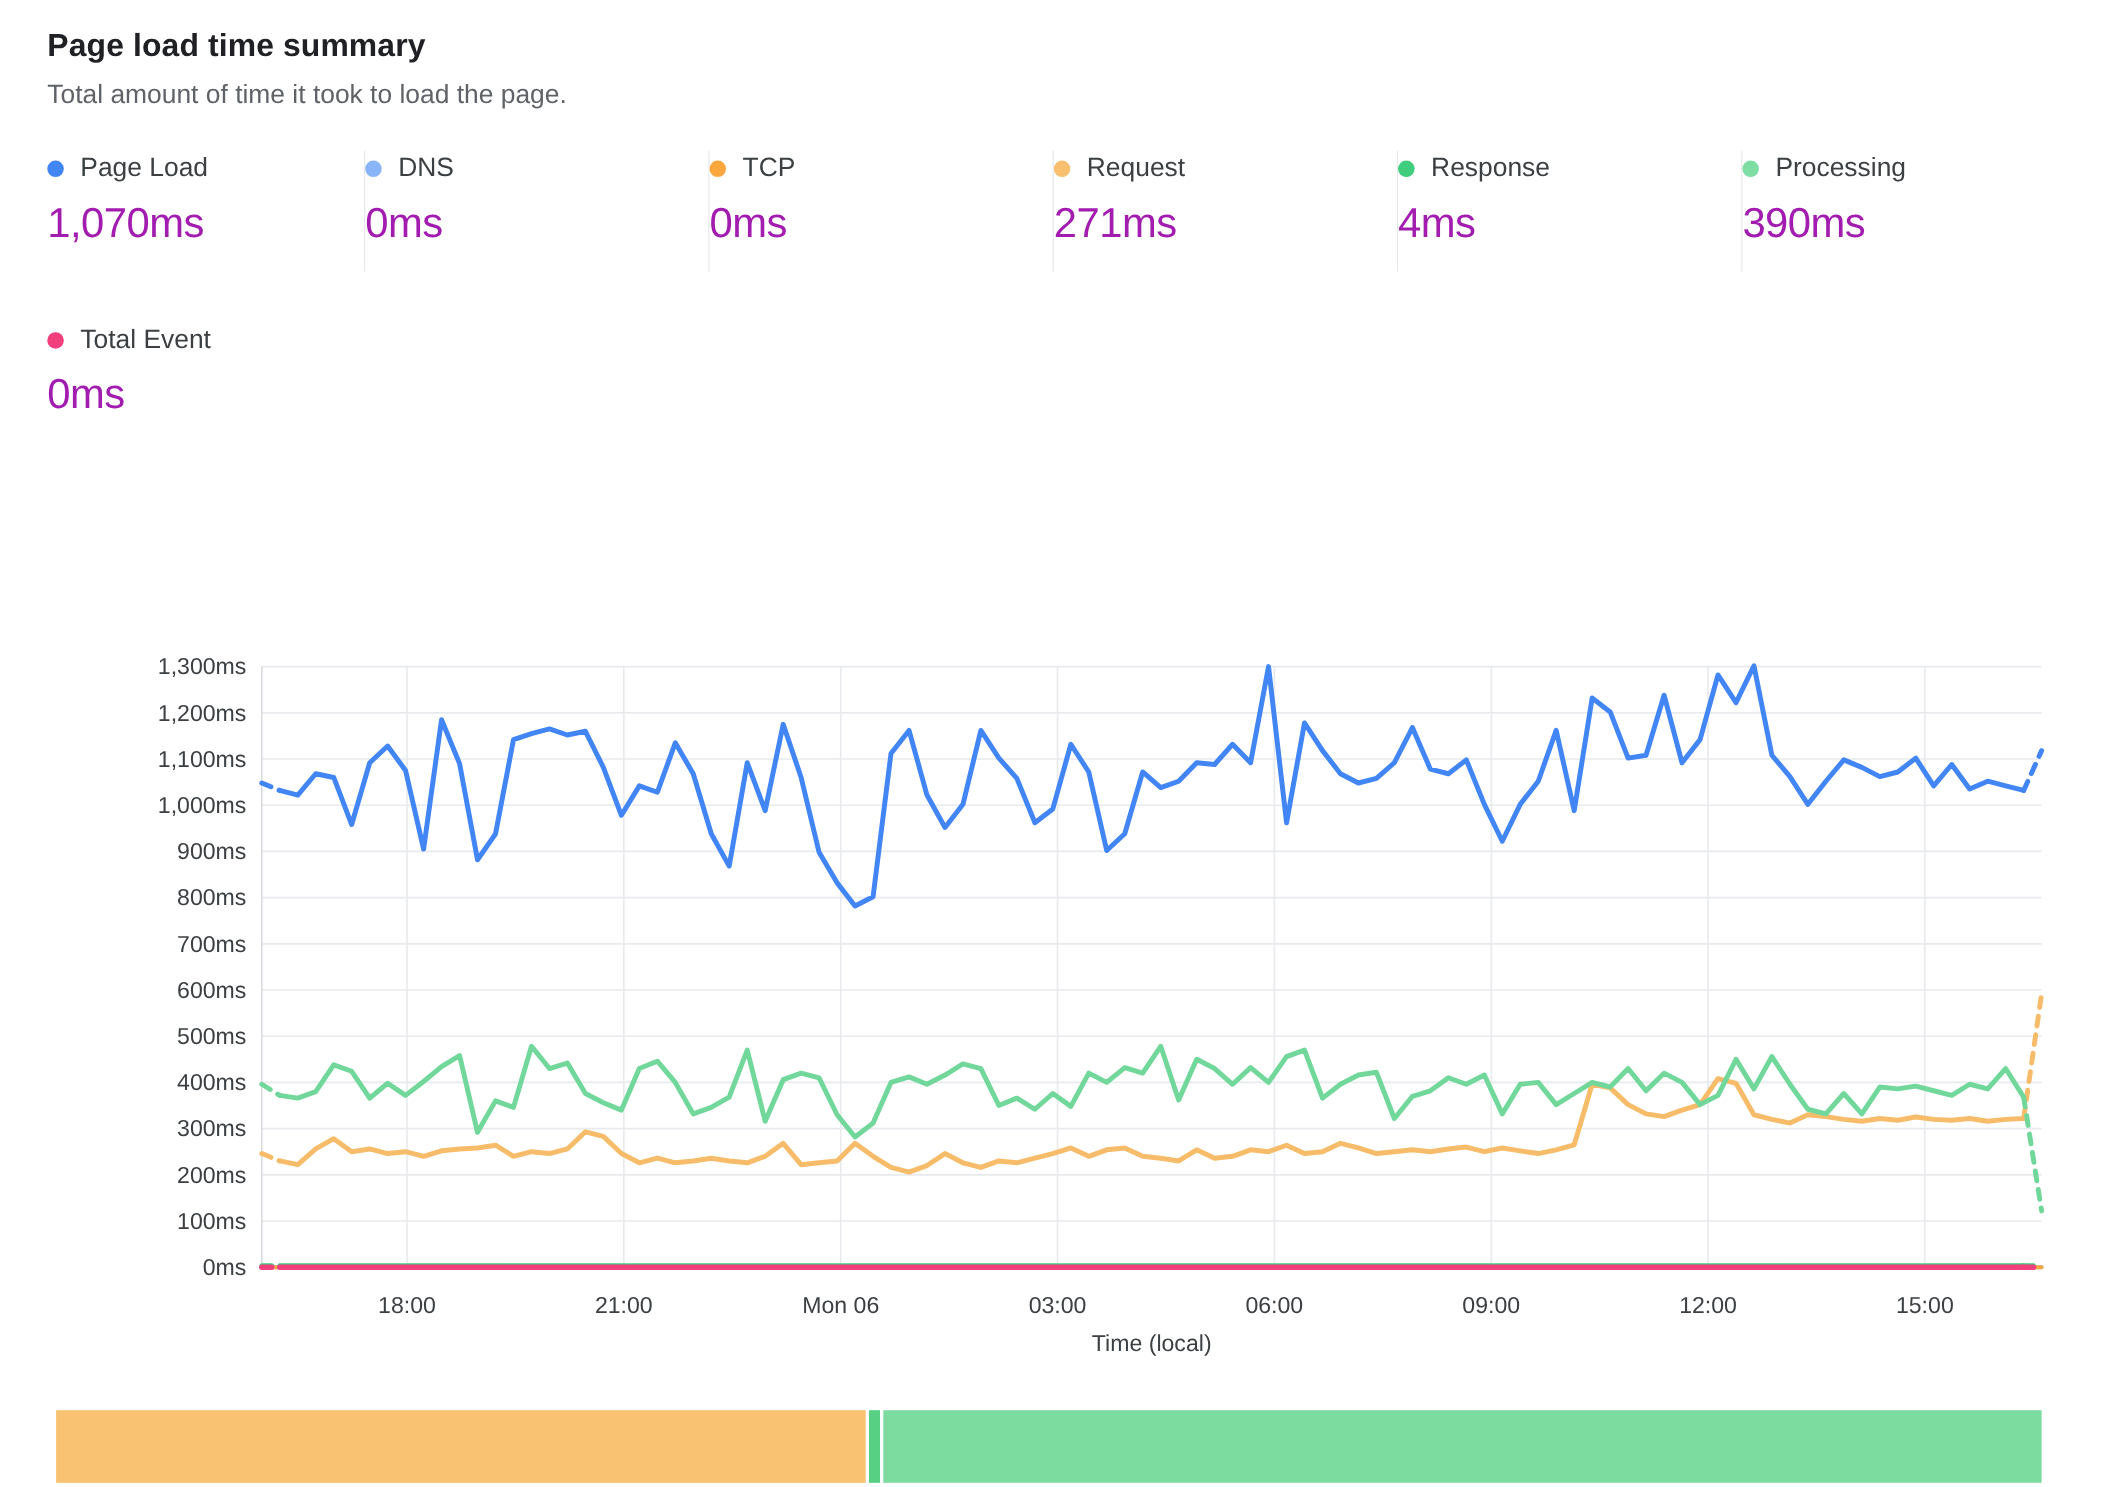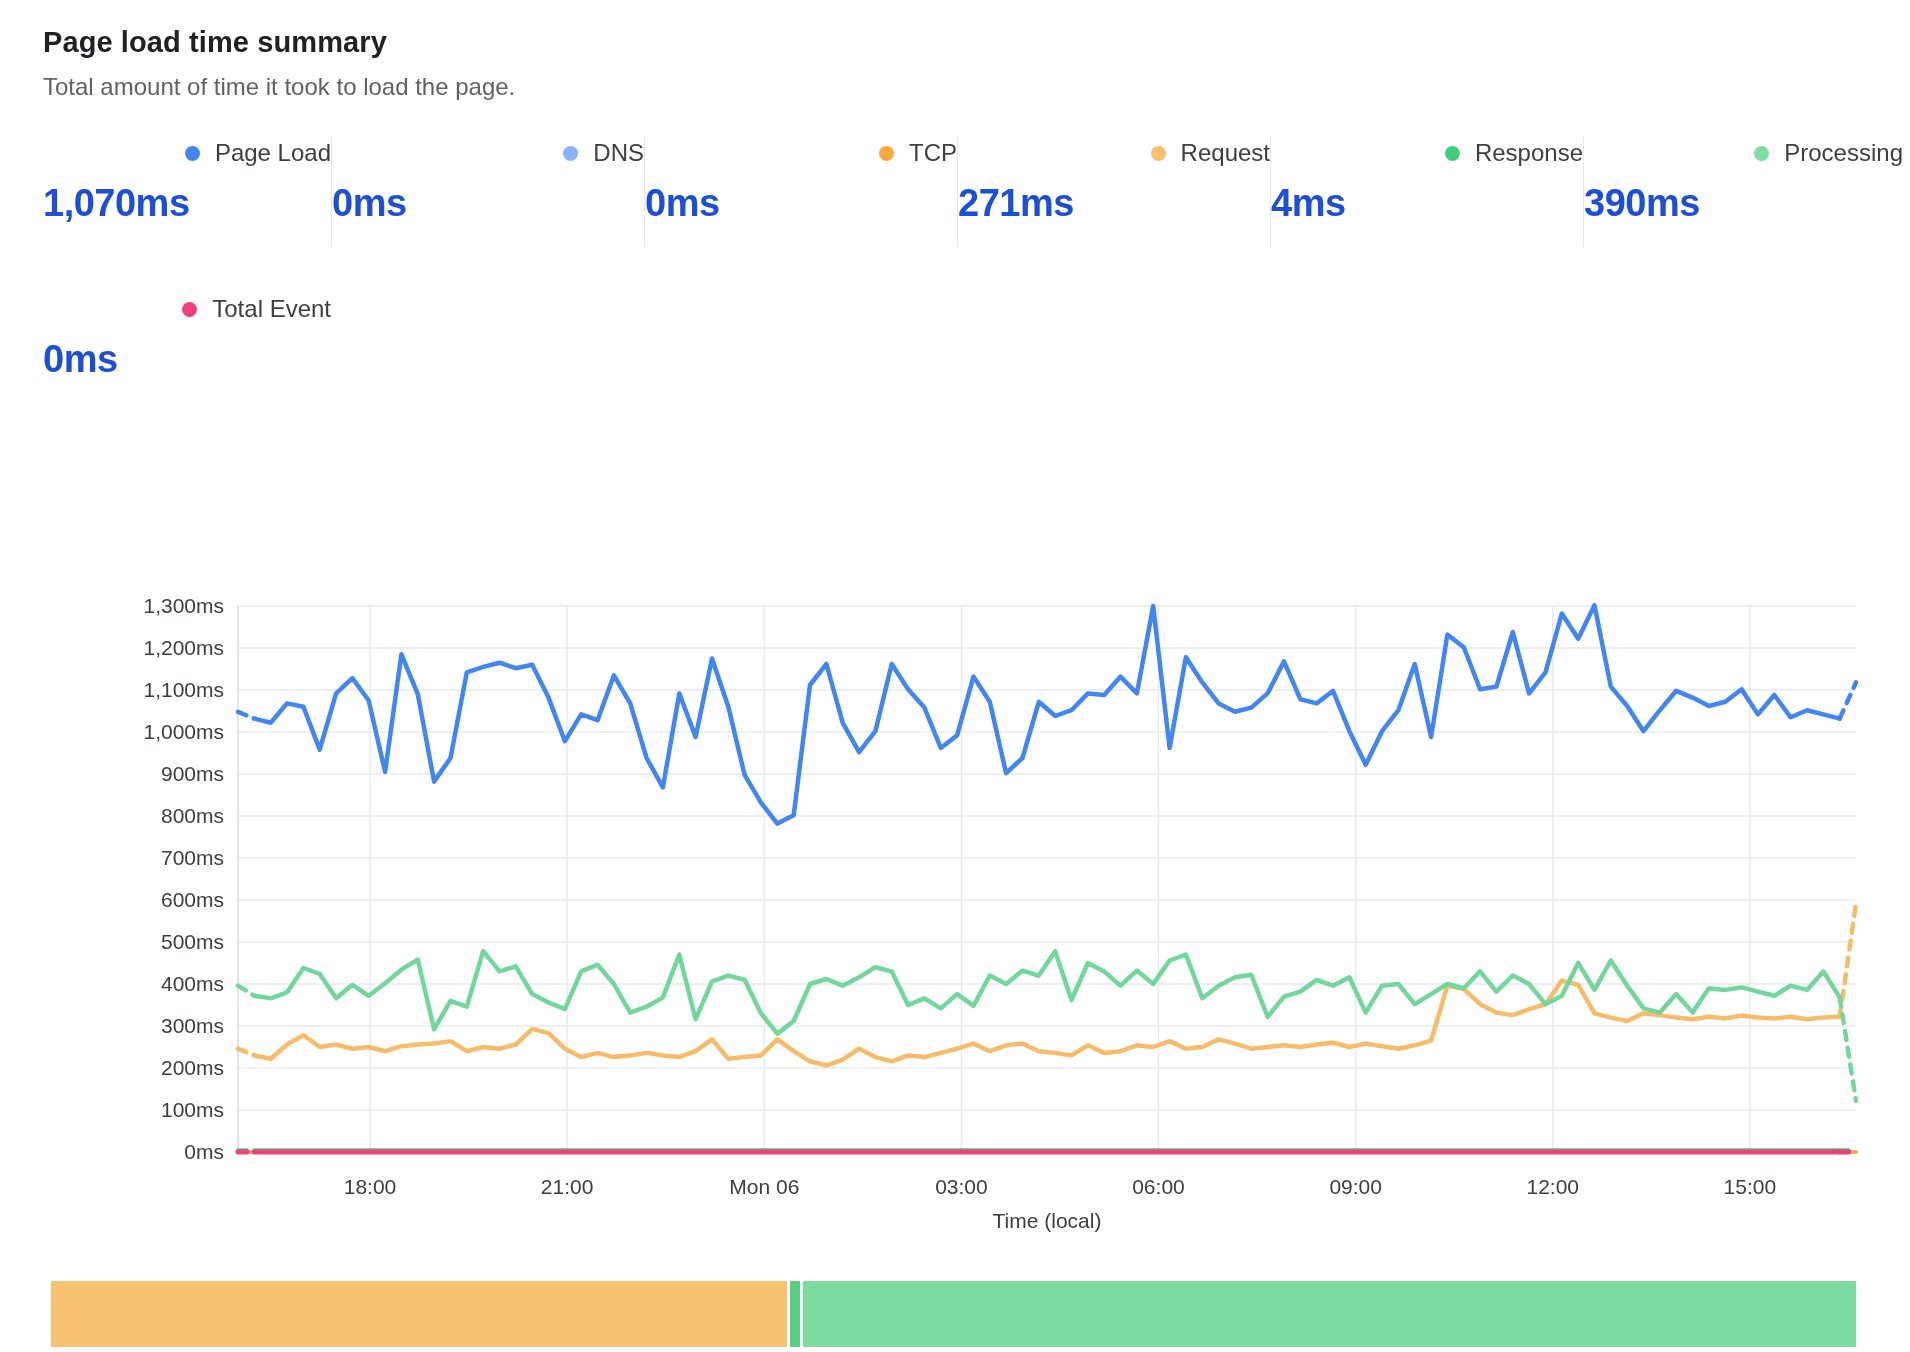--- a/index.html
+++ b/index.html
@@ -6,24 +6,24 @@
   html, body { width: 1910px; height: 1352px; background: #ffffff; overflow: hidden; }
   body { font-family: "Liberation Sans", sans-serif; color: #202124; }
   .page { padding: 26px 0 0 43px; }
 
   .page-title { font-size: 29px; font-weight: 700; color: #202124; letter-spacing: 0.1px; }
   .page-subtitle { font-size: 24px; color: #5F6368; margin-top: 14px; }
 
   .stats-row { display: grid; grid-template-columns: 288px 313px 313px 313px 313px 320px; margin-top: 36px; }
   .stat { padding: 2px 0 22px 0; }
   .stat + .stat { border-left: 1px solid #E5E7EB; }
-  .stat-head { display: flex; align-items: center; gap: 15px; justify-content: flex-end; }
+  .stat-head { display: flex; align-items: center; gap: 15px; }
   .dot { width: 15px; height: 15px; border-radius: 50%; flex: 0 0 auto; }
   .stat-label { font-size: 24px; color: #3C4043; }
-  .stat-value { font-size: 38px; font-weight: 700; color: #1d4ed8; margin-top: 15px; letter-spacing: -0.5px; }
+  .stat-value { font-size: 38px; font-weight: 400; color: #a21caf; margin-top: 15px; letter-spacing: -0.5px; }
 
   .stats-row2 { margin-top: 46px; }
 
   .chart-wrap { margin-top: 82px; margin-left: 12px; width: 1820px; }
   svg text { font-family: "Liberation Sans", sans-serif; }
 
   .status-bar { margin-top: 27px; margin-left: 8px; width: 1805px; height: 66px; display: flex; gap: 3px; }
   .status-bar > div { height: 100%; }
 </style>
 </head>

